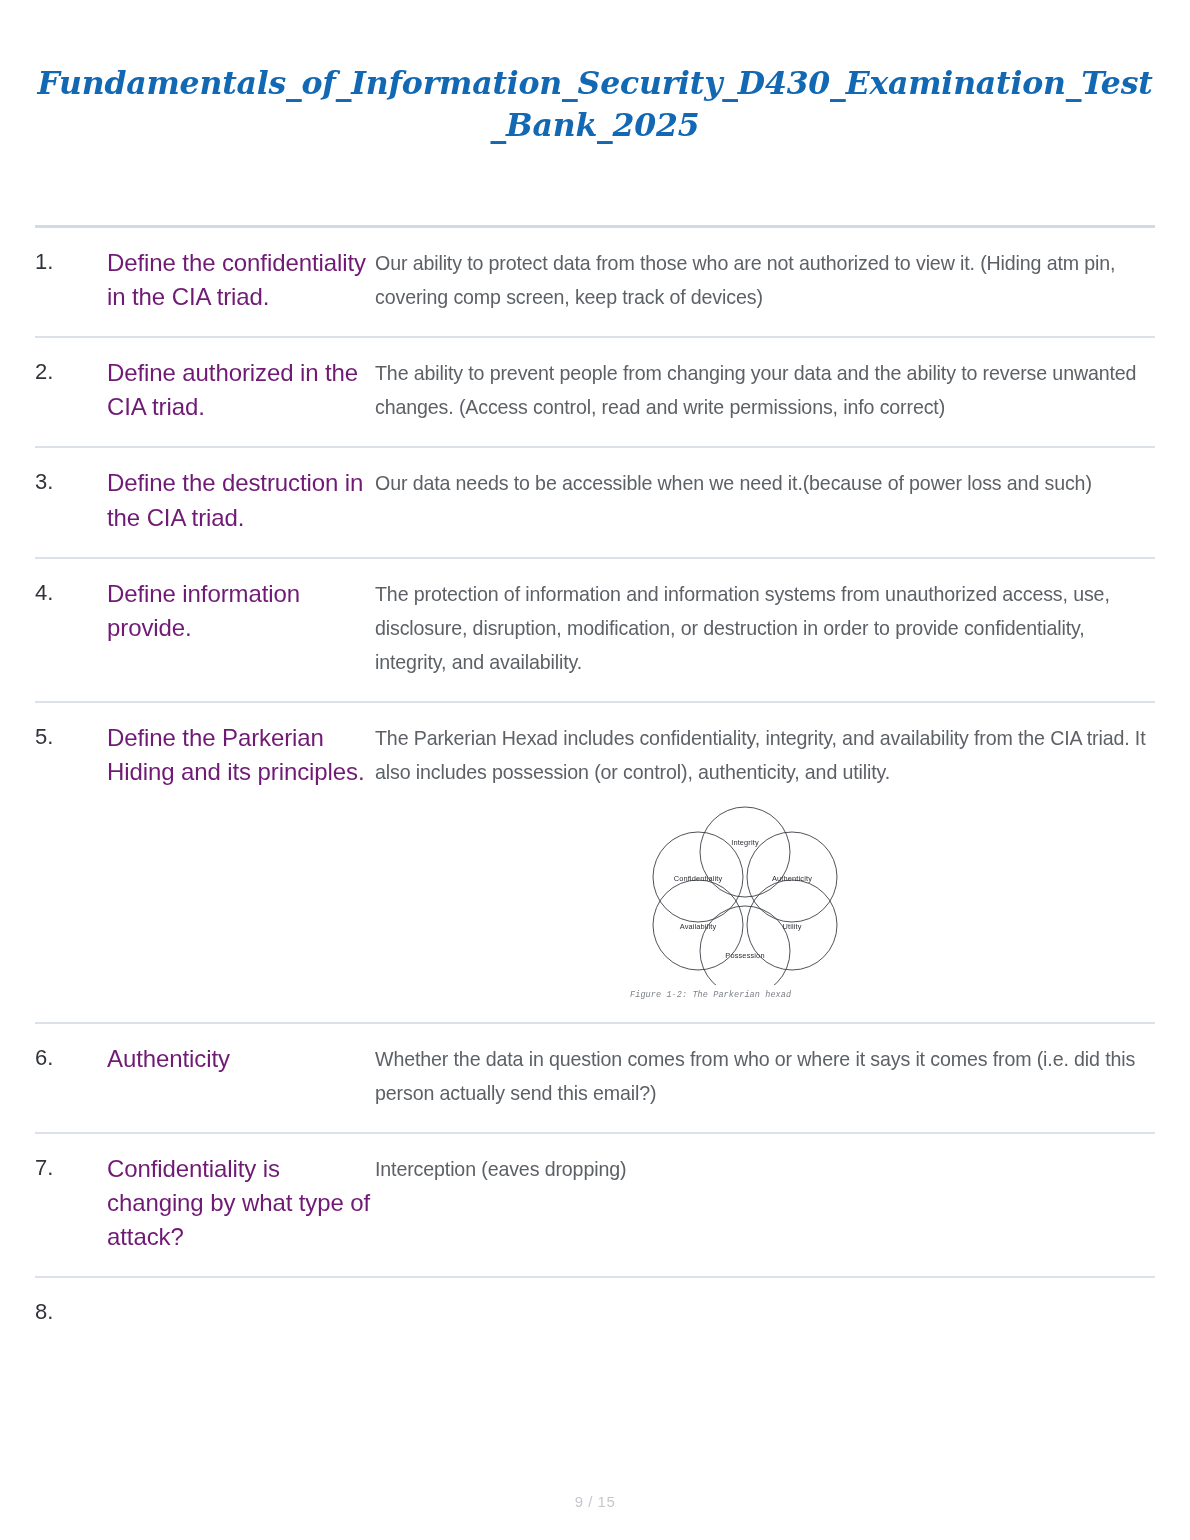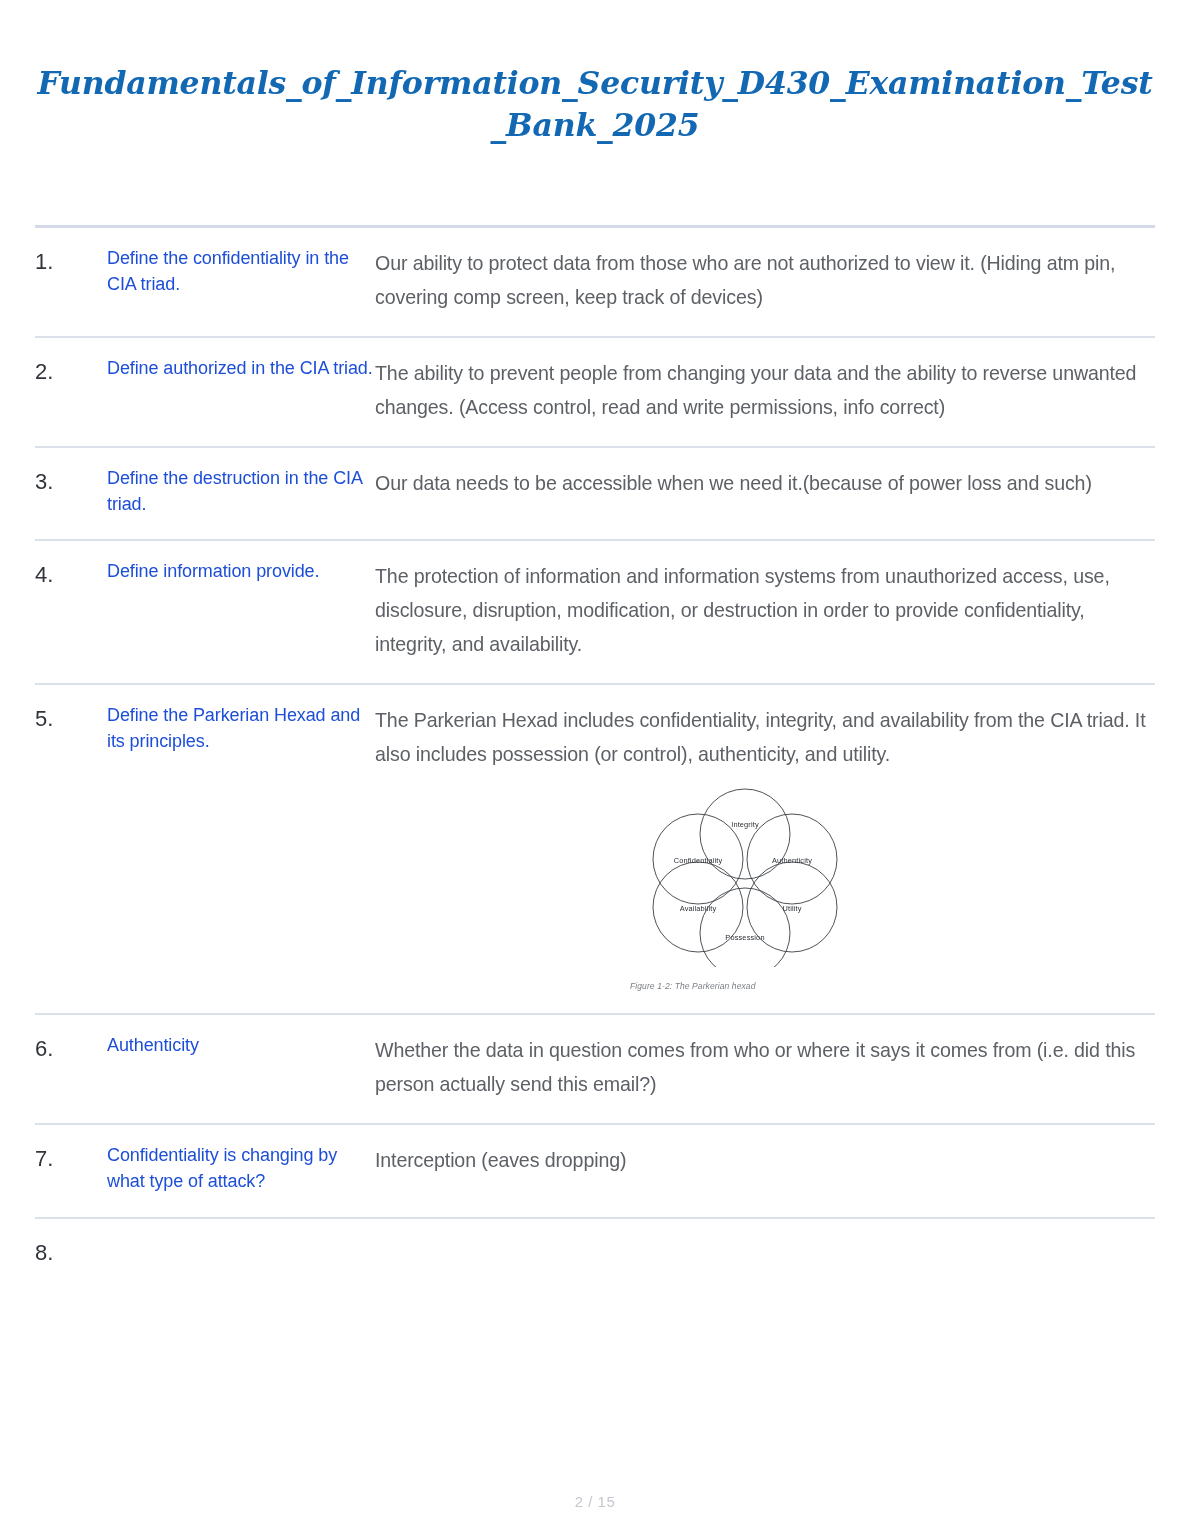--- a/index.html
+++ b/index.html
@@ -65,23 +65,23 @@
     font-family: "Liberation Sans", sans-serif;
     font-size: 22px;
     color: #30343a;
     font-weight: 400;
     padding-left: 8px;
     line-height: 1.45;
   }
 
   .question {
     font-family: "Liberation Sans", sans-serif;
-    font-size: 18px;
+    font-size: 24px;
     line-height: 1.42;
-    color: #1d4ed8;
+    color: #701a75;
     font-weight: 500;
     letter-spacing: -0.1px;
     padding-right: 18px;
   }
 
   .answer {
     font-family: "Liberation Sans Narrow", "Liberation Sans", sans-serif;
     font-size: 21px;
     line-height: 1.62;
     color: #5d6166;
@@ -97,25 +97,25 @@
     margin: 16px 0 0 0;
     width: 100%;
     display: block;
   }
   .figure-inner {
     width: 230px;
     margin: 0 auto 0 255px;
   }
   .figure svg { display: block; }
   .figure-caption {
-    font-family: Liberation Sans, sans-serif;
+    font-family: Liberation Mono, monospace;
     font-size: 8.5px;
     font-style: italic;
     color: #7b7f85;
-    margin-top: 14px;
+    margin-top: 5px;
     letter-spacing: 0.1px;
   }
   .hexad-label {
     font-family: "Liberation Sans", sans-serif;
     font-size: 7.4px;
     fill: #2b2f34;
     letter-spacing: 0.15px;
   }
 
   
@@ -173,21 +173,21 @@
       <tr>
         <td class="num">4.</td>
         <td class="question">Define information provide.</td>
         <td class="col-a">
           <div class="answer">The protection of information and information systems from unauthorized access, use, disclosure, disruption, modification, or destruction in order to provide confidentiality, integrity, and availability.</div>
         </td>
       </tr>
 
       <tr>
         <td class="num">5.</td>
-        <td class="question">Define the Parkerian Hexad and its principles.</td>
+        <td class="question">Define the Parkerian Hiding and its principles.</td>
         <td class="col-a">
           <div class="answer">The Parkerian Hexad includes confidentiality, integrity, and availability from the CIA triad. It also includes possession (or control), authenticity, and utility.</div>
 
           <div class="figure">
             <div class="figure-inner">
               <svg width="230" height="180" viewBox="0 0 230 180">
                 <g fill="none" stroke="#3a3e44" stroke-width="0.9">
                   <circle cx="115" cy="47" r="45"></circle>
                   <circle cx="68" cy="72" r="45"></circle>
                   <circle cx="162" cy="72" r="45"></circle>
@@ -228,15 +228,15 @@
         <td class="num">8.</td>
         <td class="question"></td>
         <td class="col-a">
           <div class="answer"></div>
         </td>
       </tr>
 
     </tbody>
   </table>
 
-  <div class="footer">2 / 15</div>
+  <div class="footer">9 / 15</div>
 
 </div>
 
 </body></html>

